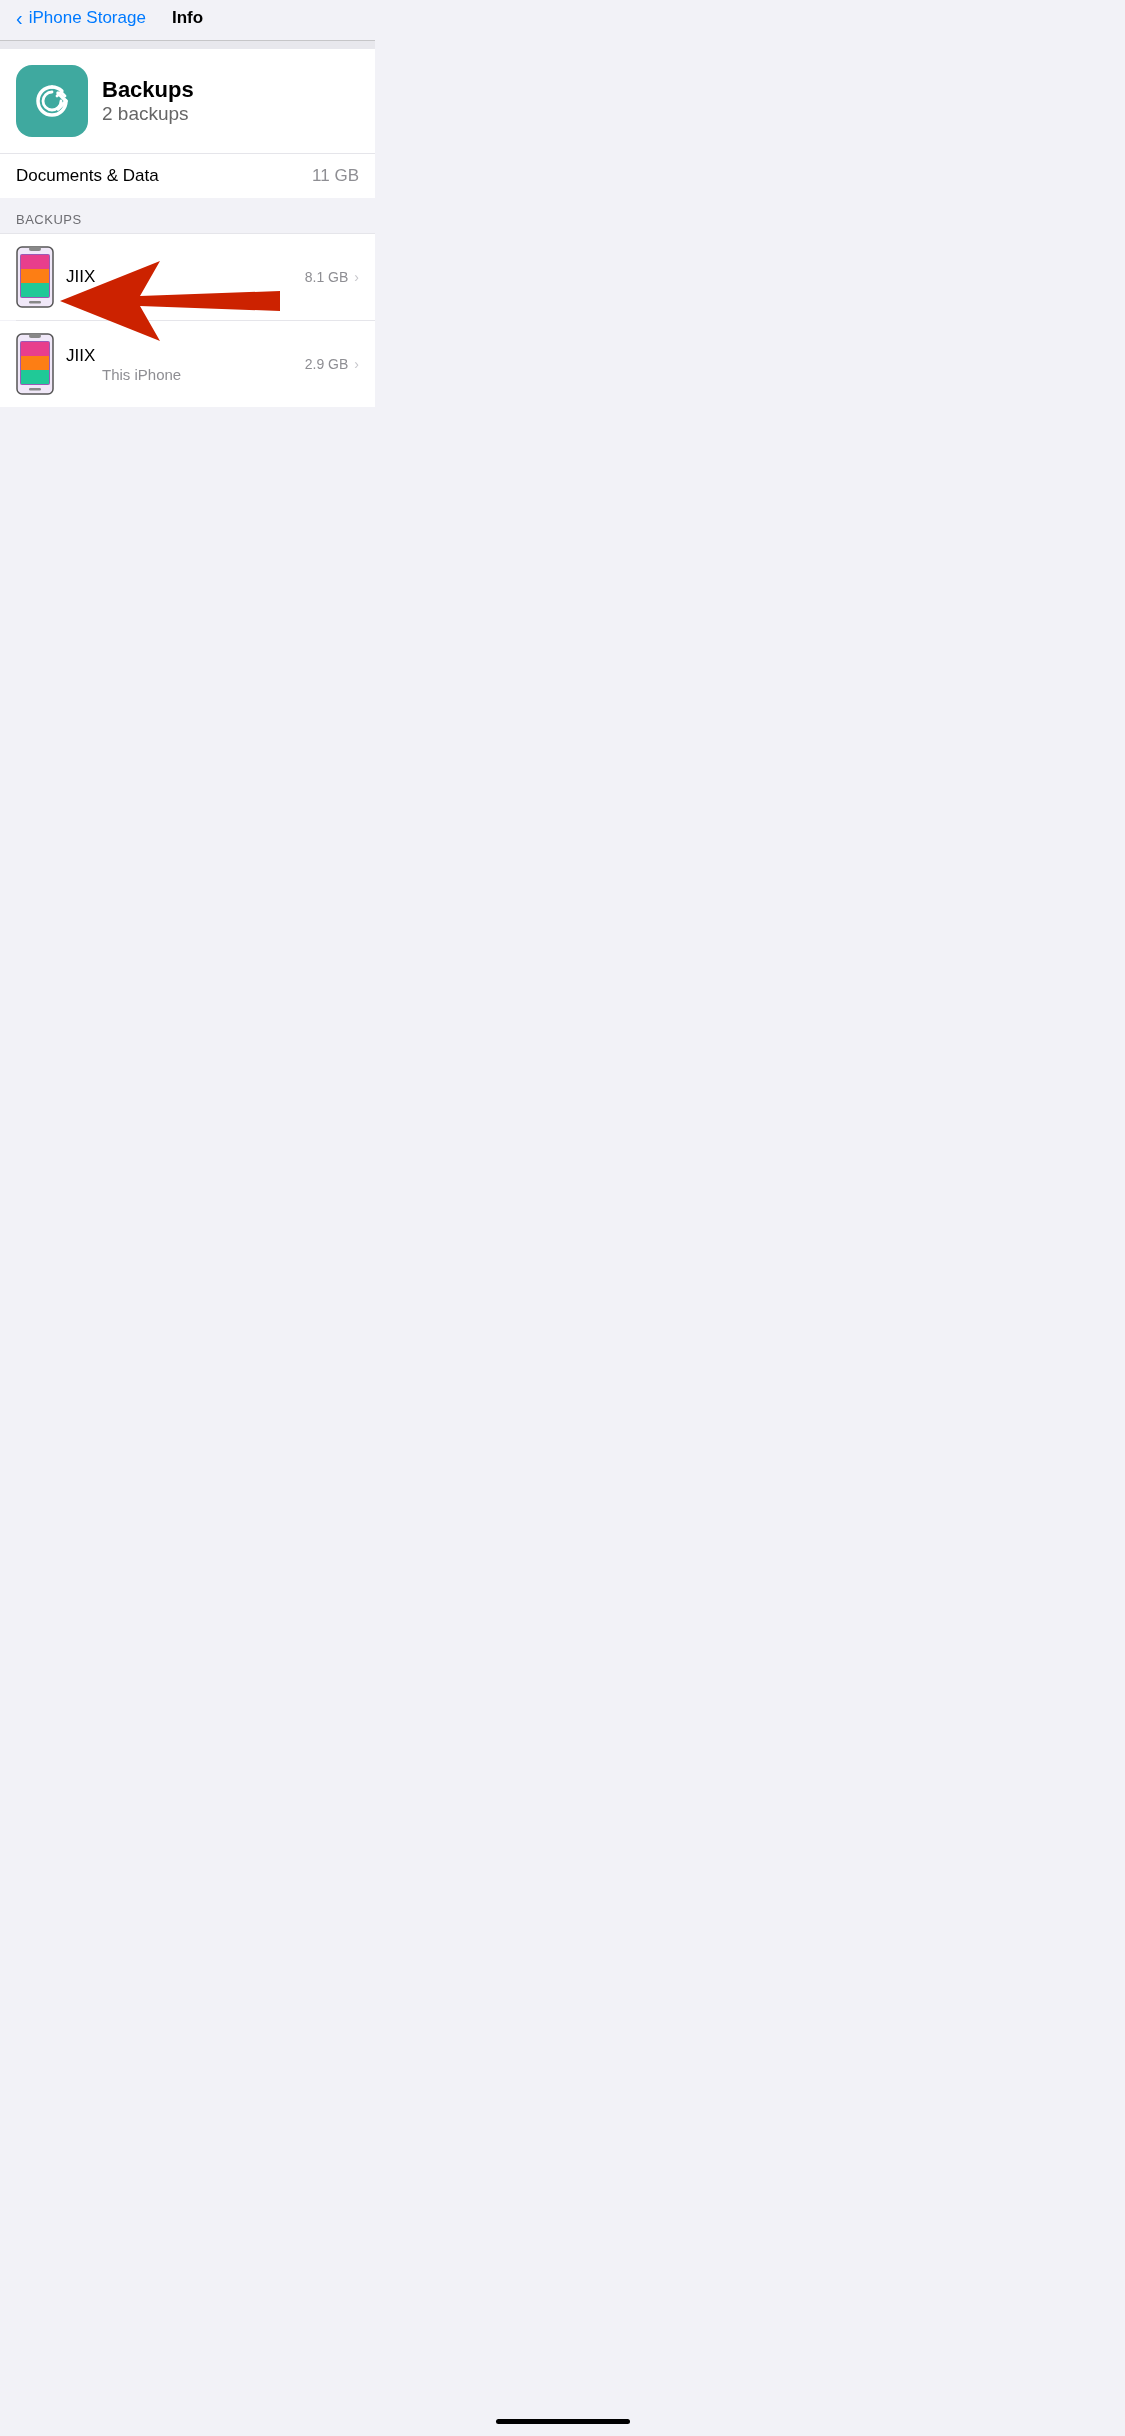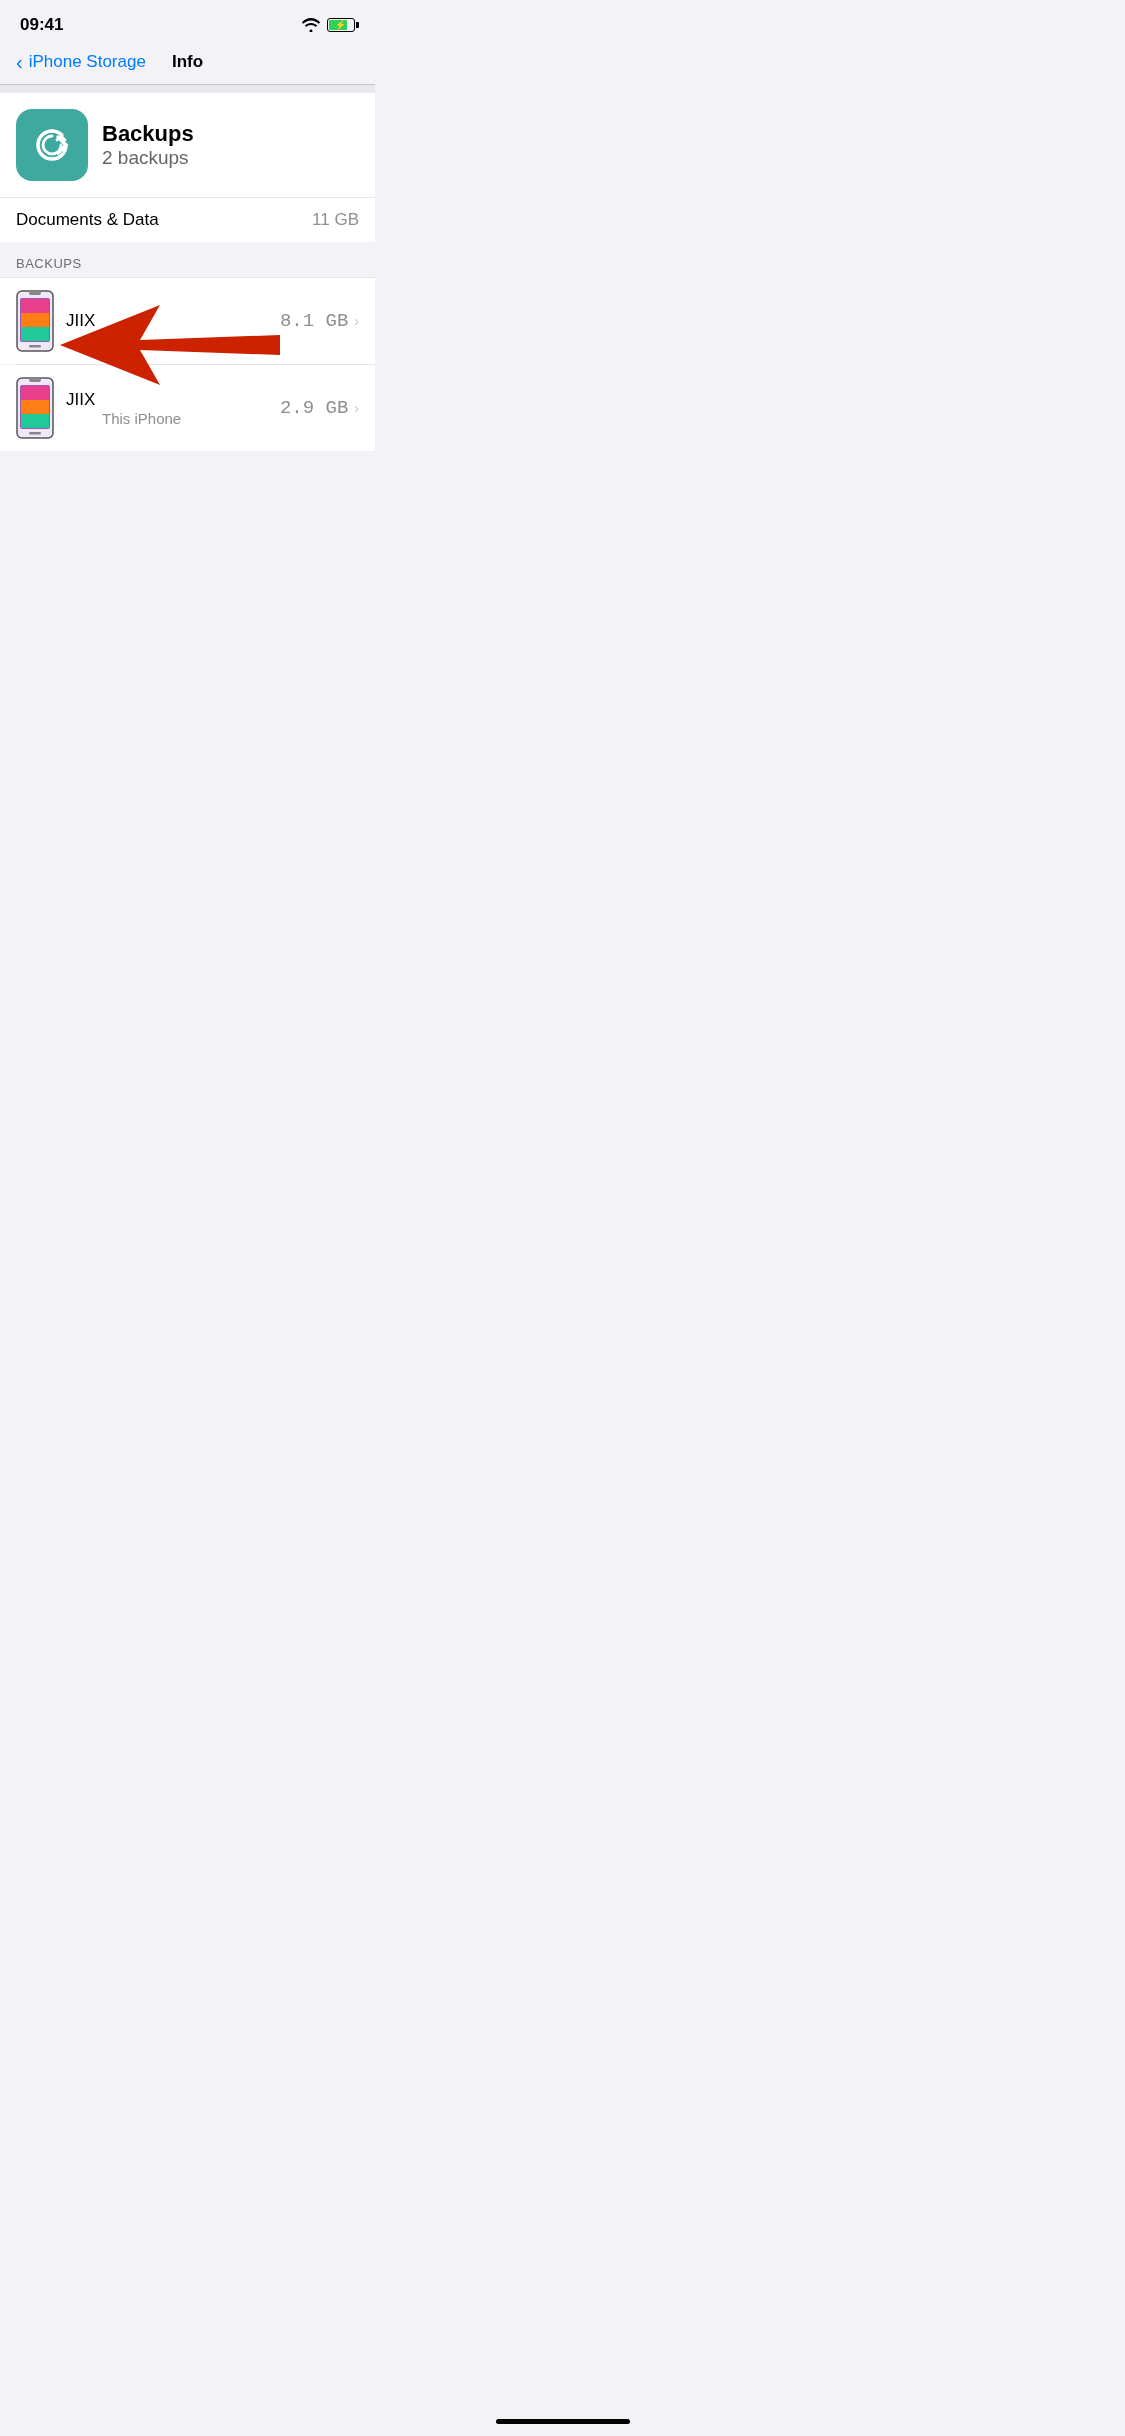--- a/index.html
+++ b/index.html
@@ -232,23 +232,22 @@
       margin-left: 36px;
     }
 
     .backup-right {
       display: flex;
       align-items: center;
       gap: 6px;
     }
 
     .backup-size {
-      font-size: 19px;
+      font-size: 14px;
       color: #8e8e93;
-      font-family: Liberation Mono, monospace;
     }
 
     .chevron-right {
       font-size: 14px;
       color: #c7c7cc;
     }
 
     .backup-list-container {
       position: relative;
     }
@@ -277,36 +276,20 @@
       display: flex;
       flex-direction: column;
       padding-bottom: 40px;
     }
   </style>
 </head>
 <body>
 
 <div class="page-wrapper">
 
-  <div class="status-bar">
-    <span class="status-time">09:41</span>
-    <div class="status-icons">
-
-      <svg class="wifi-icon" viewBox="0 0 20 14" fill="none" xmlns="http://www.w3.org/2000/svg">
-        <path d="M10 11.5C10.8284 11.5 11.5 12.1716 11.5 13C11.5 13.8284 10.8284 14.5 10 14.5C9.17157 14.5 8.5 13.8284 8.5 13C8.5 12.1716 9.17157 11.5 10 11.5Z" fill="black"></path>
-        <path d="M10 7C11.8565 7 13.5274 7.7385 14.7426 8.9289L16.1569 7.5147C14.5647 5.9539 12.3891 5 10 5C7.61093 5 5.43528 5.9539 3.84315 7.5147L5.25736 8.9289C6.47258 7.7385 8.14348 7 10 7Z" fill="black"></path>
-        <path d="M10 2.5C13.0376 2.5 15.7765 3.7685 17.7279 5.7929L19.1421 4.3787C16.8137 1.6621 13.5979 0 10 0C6.40213 0 3.18629 1.6621 0.857864 4.3787L2.27208 5.7929C4.22349 3.7685 6.96243 2.5 10 2.5Z" fill="black"></path>
-      </svg>
-
-      <div class="battery-icon">
-        <div class="battery-fill"></div>
-        <span class="charging-bolt">⚡</span>
-      </div>
-    </div>
-  </div>
 
   <div class="nav-bar">
     <div class="nav-back">
       <span class="nav-back-chevron">‹</span>
       <span>iPhone Storage</span>
     </div>
     <span class="nav-title">Info</span>
   </div>
 
   <div class="nav-separator"></div>

